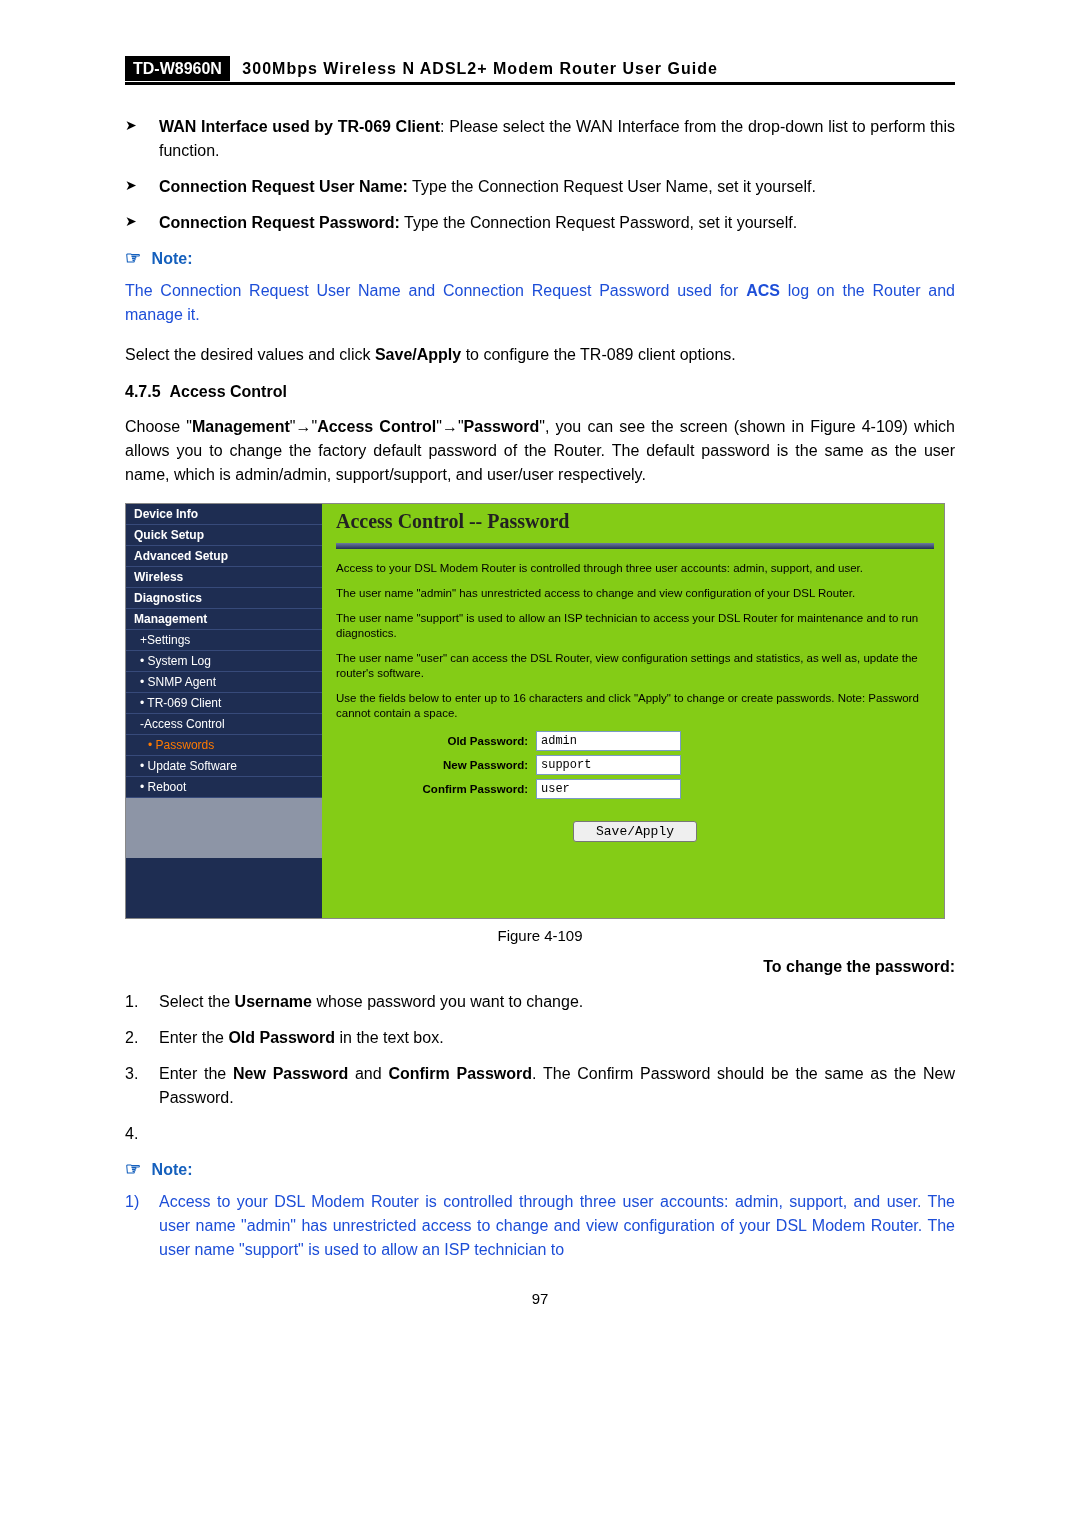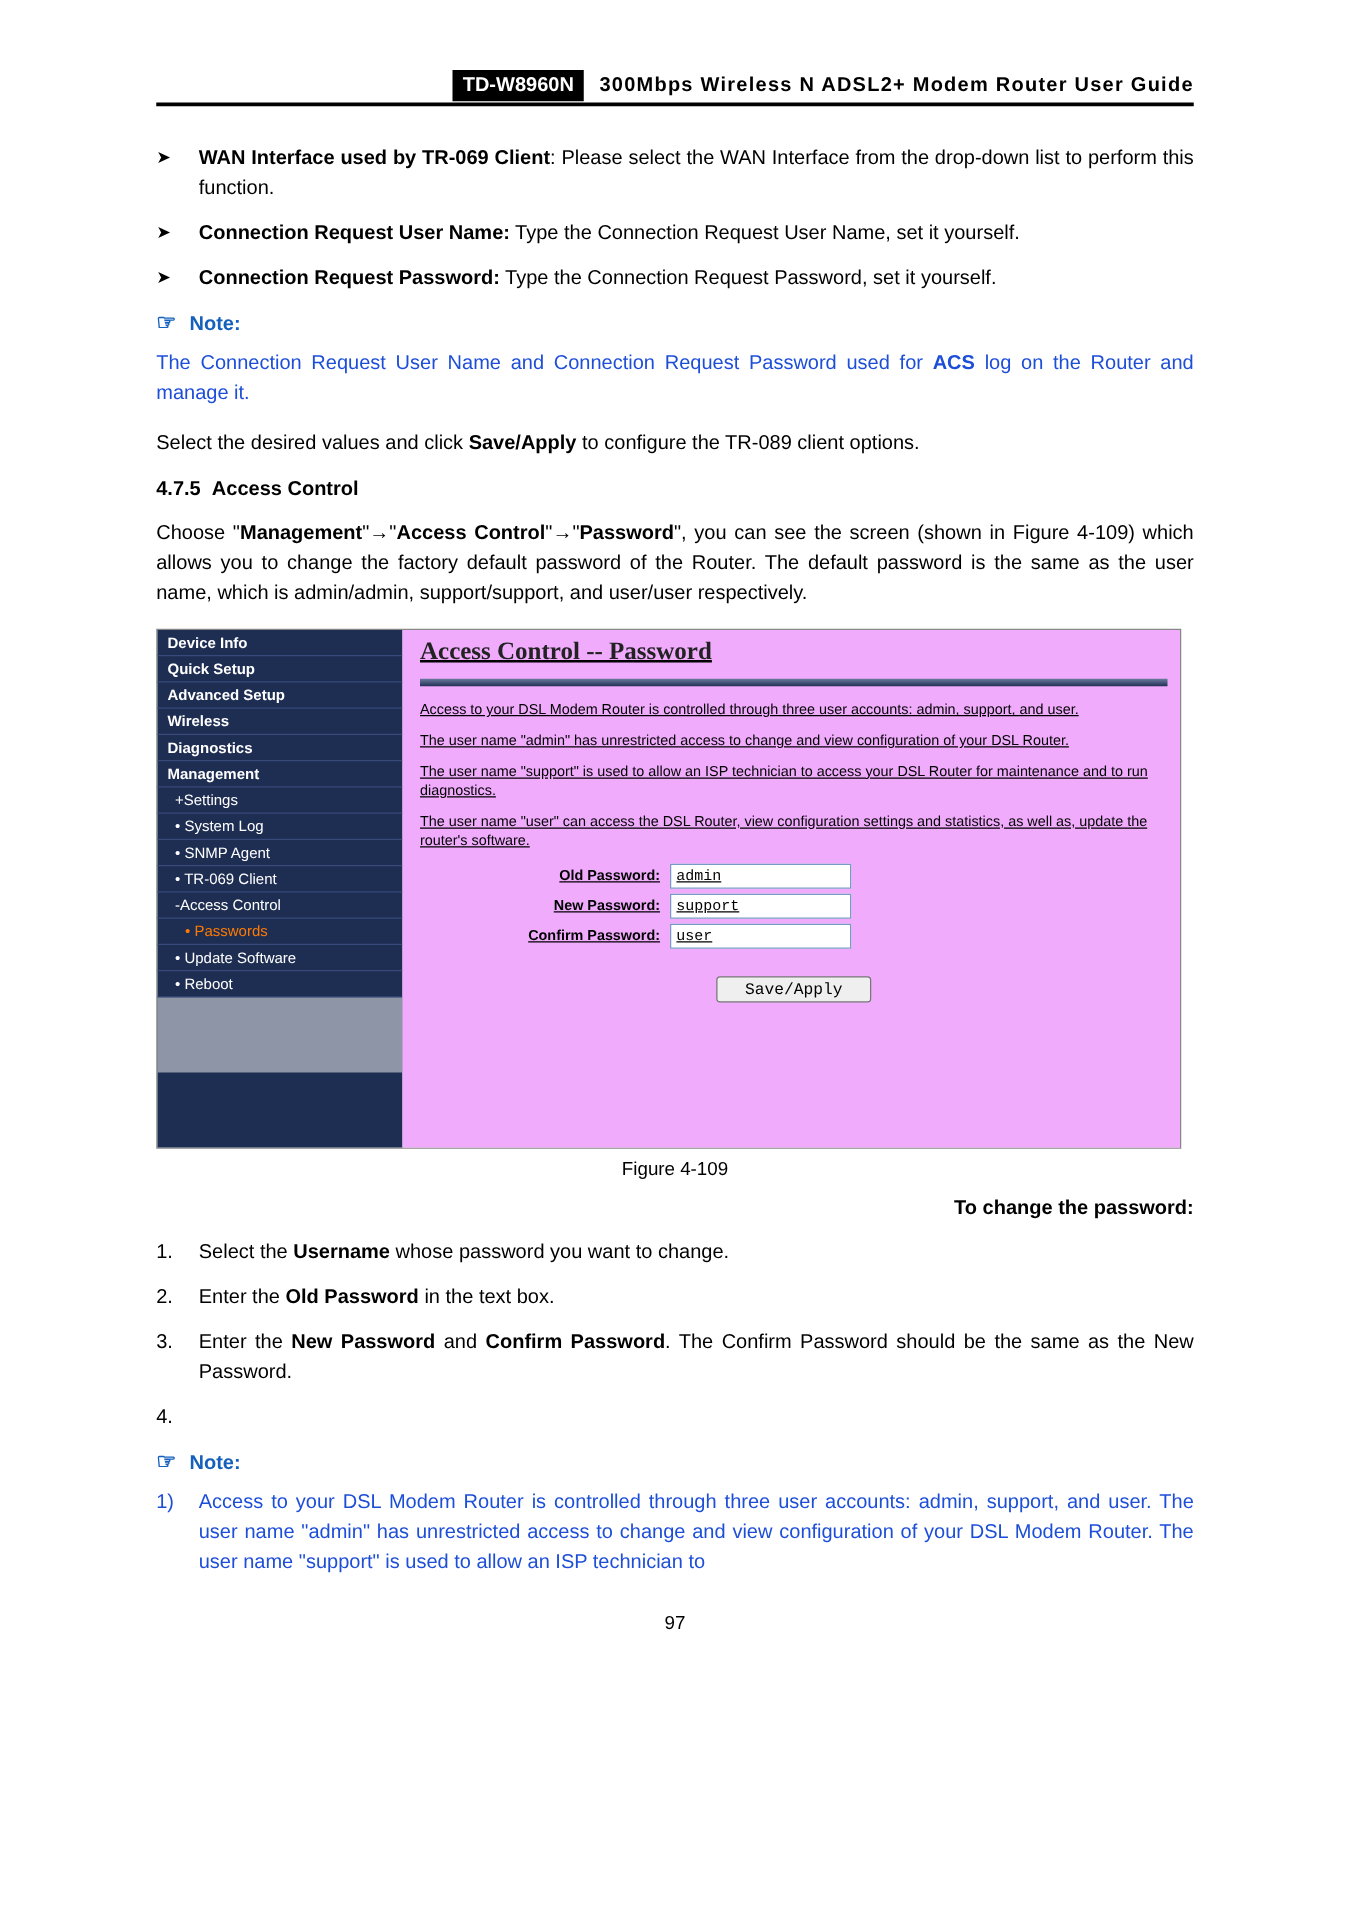--- a/index.html
+++ b/index.html
@@ -6,21 +6,21 @@
   body {
     font-family: Arial, Helvetica, sans-serif;
     font-size: 16px;
     color: #000;
     background: #fff;
     width: 1080px;
     margin: 0 auto;
     padding: 60px 125px 40px 125px;
   }
   .header-bar {
-    text-align: right;
+    text-align: left;
     border-bottom: 3px solid #000;
     padding-bottom: 4px;
     margin-bottom: 30px;
   }
   .model-badge {
     background: #000;
     color: #fff;
     font-weight: bold;
     padding: 4px 8px;
     font-size: 16px;
@@ -102,23 +102,22 @@
     font-weight: normal;
     padding-left: 22px;
   }
   .sb-active { color: #ff7a00; }
   .sidebar-fill {
     background: #8d95a6;
     height: 60px;
   }
   .main-panel {
     flex: 1;
-    background: #f0abfc;
+    background: #84cc16;
     padding: 6px 10px 14px 14px;
-    text-decoration: underline;
   }
   .main-title {
     font-family: Georgia, 'Times New Roman', serif;
     font-weight: bold;
     font-size: 20px;
     color: #222;
     margin-bottom: 10px;
   }
   .main-hr {
     height: 6px;
@@ -275,20 +274,21 @@
         </div>
       <div class="sidebar-fill"></div>
     </div>
     <div class="main-panel">
       <div class="main-title">Access Control -- Password</div>
       <div class="main-hr"></div>
       <div class="main-p">Access to your DSL Modem Router is controlled through three user accounts: admin, support, and user.</div>
       <div class="main-p">The user name "admin" has unrestricted access to change and view configuration of your DSL Router.</div>
       <div class="main-p">The user name "support" is used to allow an ISP technician to access your DSL Router for maintenance and to run diagnostics.</div>
       <div class="main-p">The user name "user" can access the DSL Router, view configuration settings and statistics, as well as, update the router's software.</div>
+      <div class="main-p">Use the fields below to enter up to 16 characters and click "Apply" to change or create passwords. Note: Password cannot contain a space.</div>
 
       <div class="form-row">
         <div class="form-label">Old Password:</div>
         <input class="form-input" value="admin" style="">
       </div>
       <div class="form-row">
         <div class="form-label">New Password:</div>
         <input class="form-input" value="support" style="">
       </div>
       <div class="form-row">

